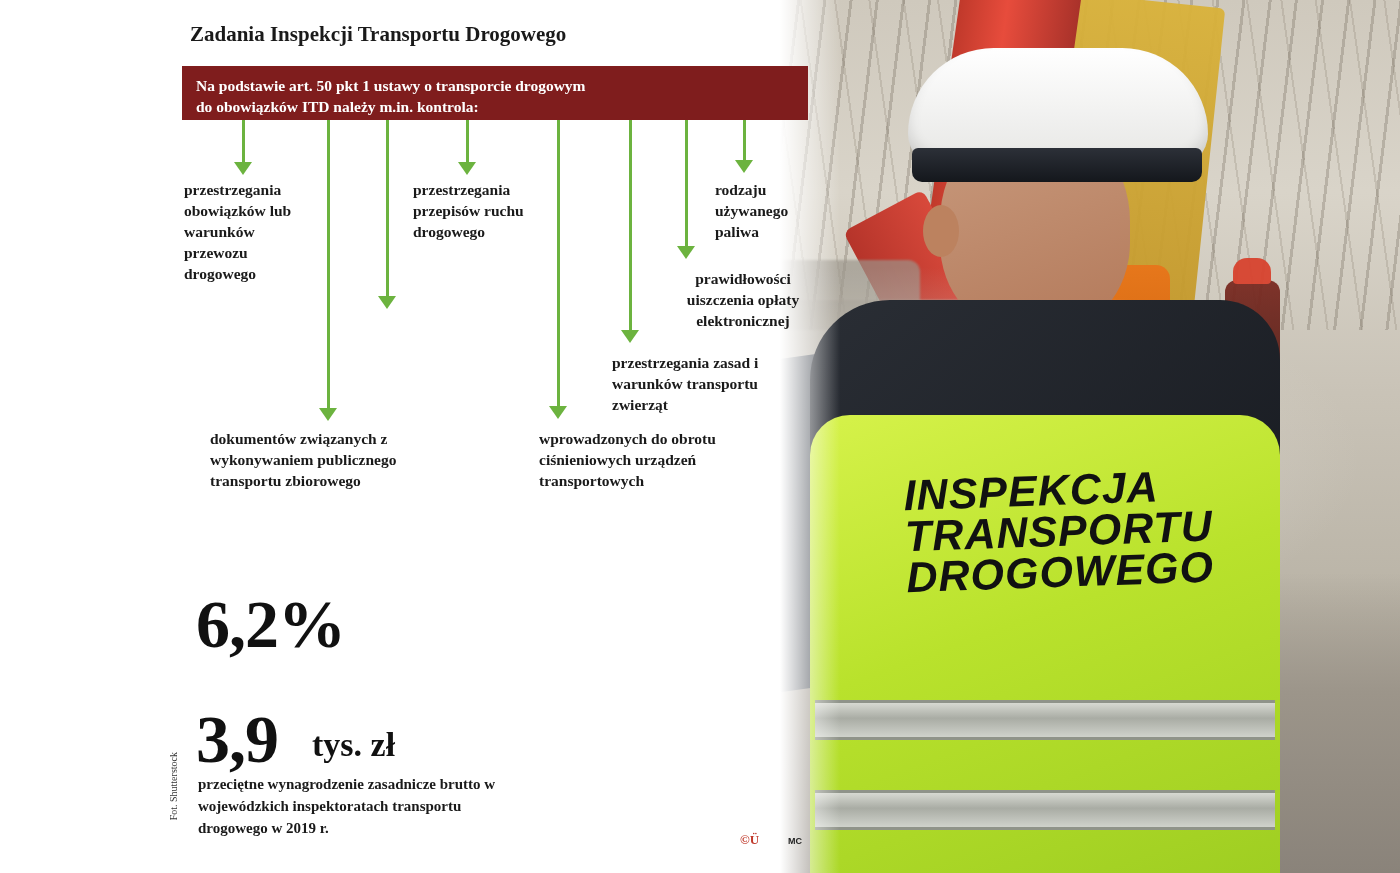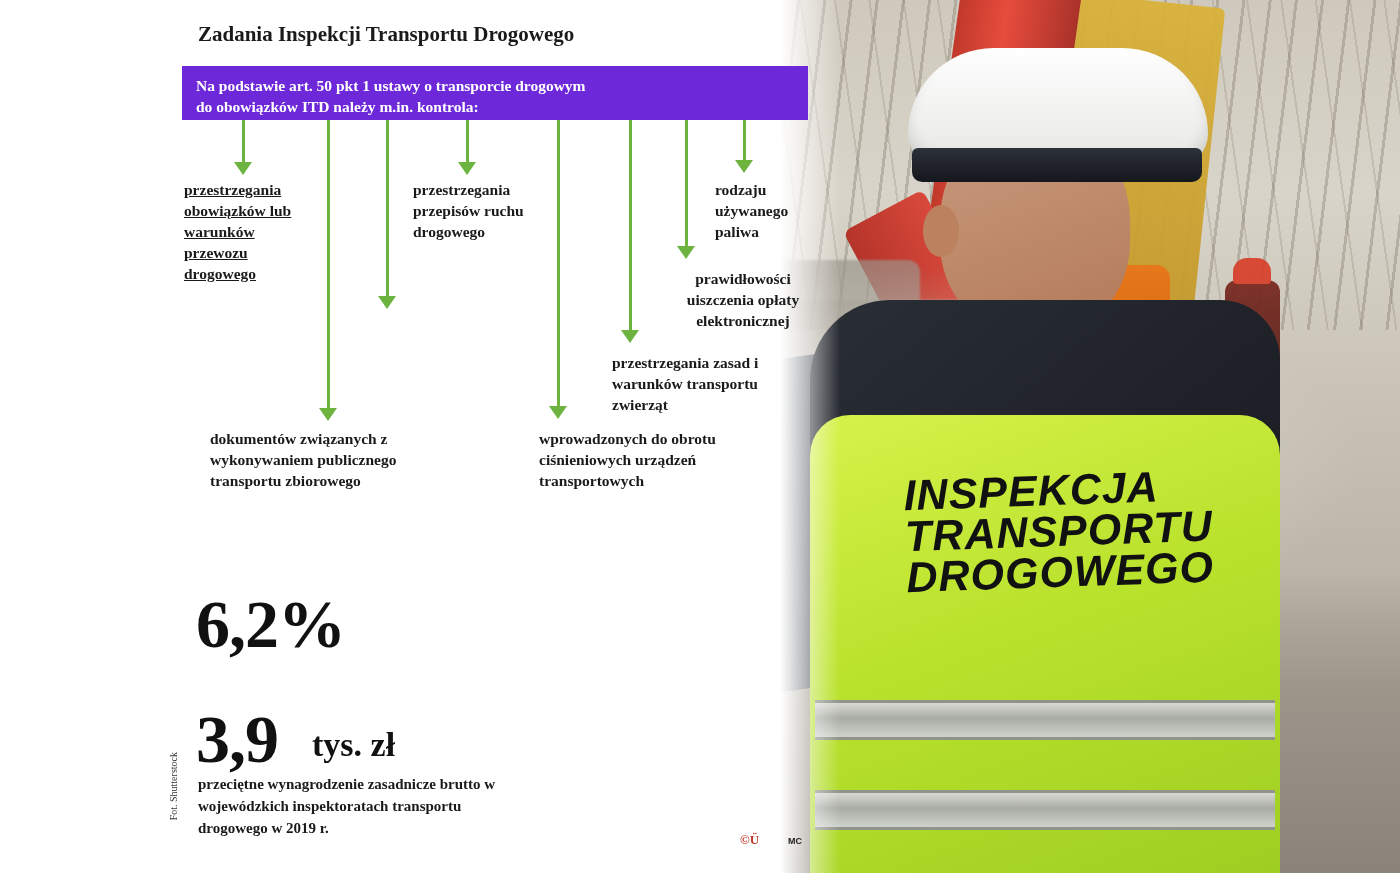--- a/index.html
+++ b/index.html
@@ -154,27 +154,27 @@
     position:absolute;left:0;top:0;width:780px;height:873px;
     background:#ffffff;
   }
   .leftpanel:after{
     content:"";position:absolute;right:-60px;top:0;width:60px;height:100%;
     background:linear-gradient(90deg,#ffffff,rgba(255,255,255,0));
   }
 
   
   .title{
-    position:absolute;left:198px;top:22px;
+    position:absolute;left:190px;top:22px;
     font-size:21px;font-weight:700;color:#1a1a1a;
     font-family:"Liberation Serif", serif;
   }
   .greenbox{
     position:absolute;left:182px;top:66px;width:626px;height:54px;
-    background:#6d28d9;
+    background:#7f1d1d;
     color:#fff;font-weight:700;font-size:15.5px;line-height:1.35;
     padding:10px 14px;box-sizing:border-box;
     font-family:"Liberation Serif", serif;
   }
 
   .conn{position:absolute;background:#6cb33f;width:3px;}
   .arrow{
     position:absolute;width:0;height:0;
     border-left:9px solid transparent;border-right:9px solid transparent;
     border-top:13px solid #6cb33f;
@@ -278,21 +278,21 @@
 
   <div class="conn" style="left:629px;top:120px;height:212px;"></div>
   <div class="arrow" style="left:621px;top:330px;"></div>
 
   <div class="conn" style="left:685px;top:120px;height:128px;"></div>
   <div class="arrow" style="left:677px;top:246px;"></div>
 
   <div class="conn" style="left:743px;top:120px;height:42px;"></div>
   <div class="arrow" style="left:735px;top:160px;"></div>
 
-  <div class="node" style="left:184px;top:180px;width:136px;text-decoration:underline;">przestrzegania obowiązków lub warunków przewozu drogowego</div>
+  <div class="node" style="left:184px;top:180px;width:136px;">przestrzegania obowiązków lub warunków przewozu drogowego</div>
 
   <div class="node" style="left:210px;top:429px;width:260px;">dokumentów związanych z wykonywaniem publicznego transportu zbiorowego</div>
 
 
   <div class="node" style="left:413px;top:180px;width:130px;">przestrzegania przepisów ruchu drogowego</div>
 
   <div class="node" style="left:539px;top:429px;width:218px;">wprowadzonych do obrotu ciśnieniowych urządzeń transportowych</div>
 
   <div class="node" style="left:612px;top:353px;width:200px;">przestrzegania zasad i warunków transportu zwierząt</div>
 

